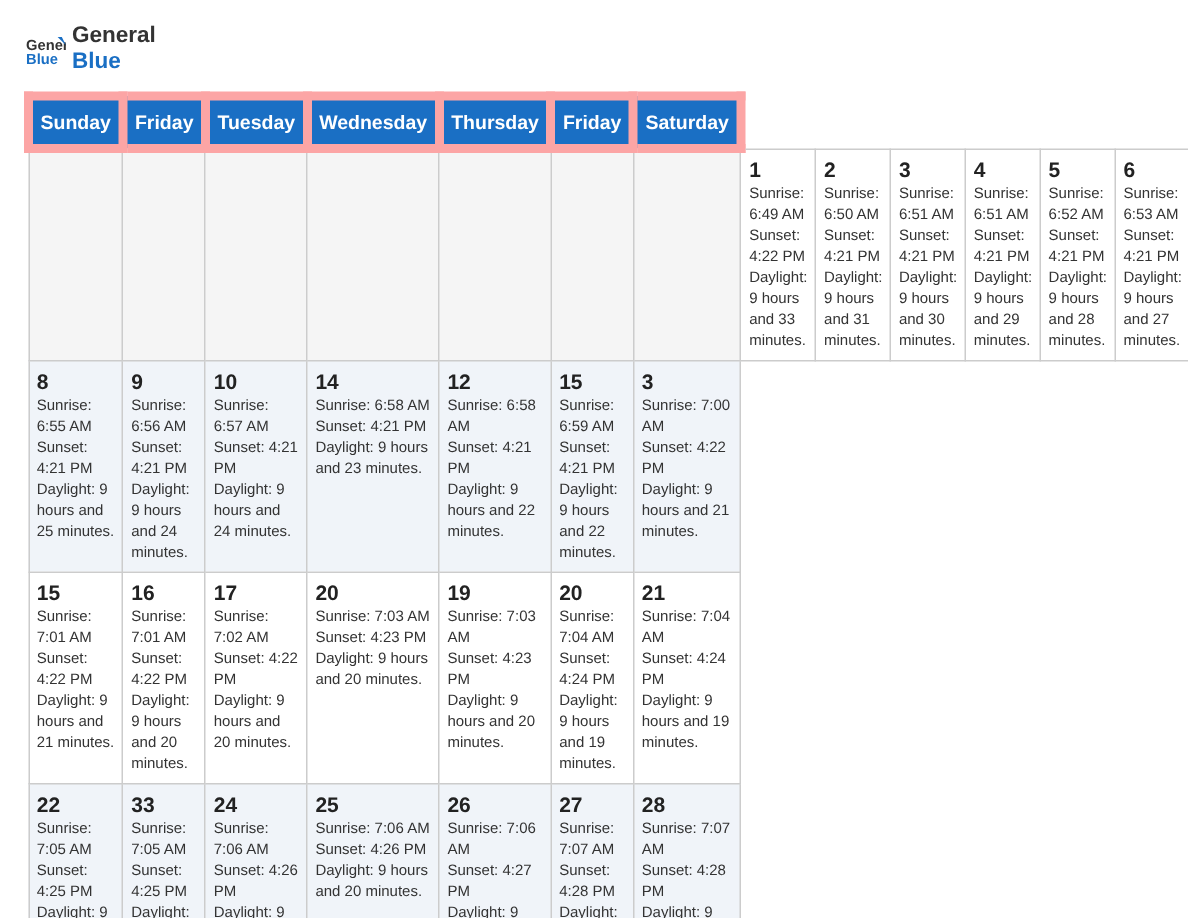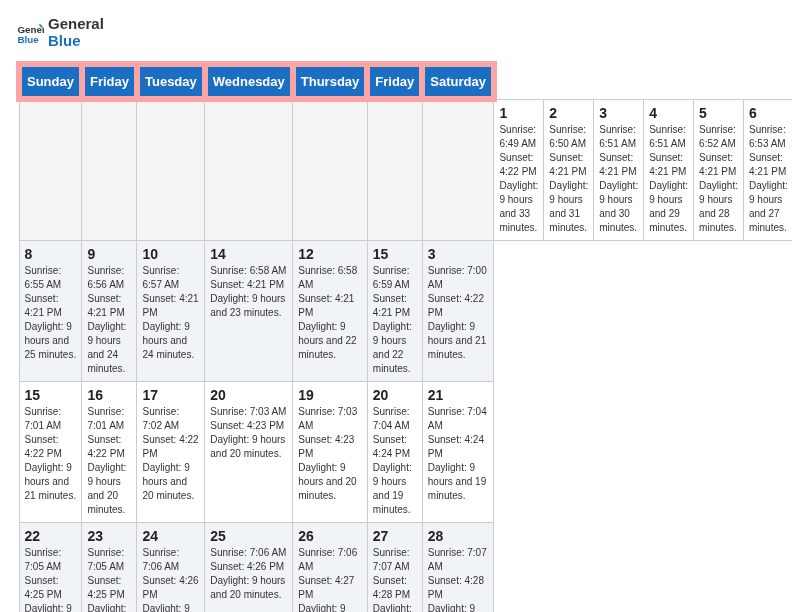--- a/index.html
+++ b/index.html
@@ -212,21 +212,21 @@
         <span class="day-num">21</span>
         <span class="day-info">Sunrise: 7:04 AM<br>Sunset: 4:24 PM<br>Daylight: 9 hours and 19 minutes.</span>
       </td>
       </tr>
       <tr>
         <td>
         <span class="day-num">22</span>
         <span class="day-info">Sunrise: 7:05 AM<br>Sunset: 4:25 PM<br>Daylight: 9 hours and 19 minutes.</span>
       </td>
         <td>
-        <span class="day-num">23</span>
+        <span class="day-num">33</span>
         <span class="day-info">Sunrise: 7:05 AM<br>Sunset: 4:25 PM<br>Daylight: 9 hours and 19 minutes.</span>
       </td>
         <td>
         <span class="day-num">24</span>
         <span class="day-info">Sunrise: 7:06 AM<br>Sunset: 4:26 PM<br>Daylight: 9 hours and 20 minutes.</span>
       </td>
         <td>
         <span class="day-num">25</span>
         <span class="day-info">Sunrise: 7:06 AM<br>Sunset: 4:26 PM<br>Daylight: 9 hours and 20 minutes.</span>
       </td>

